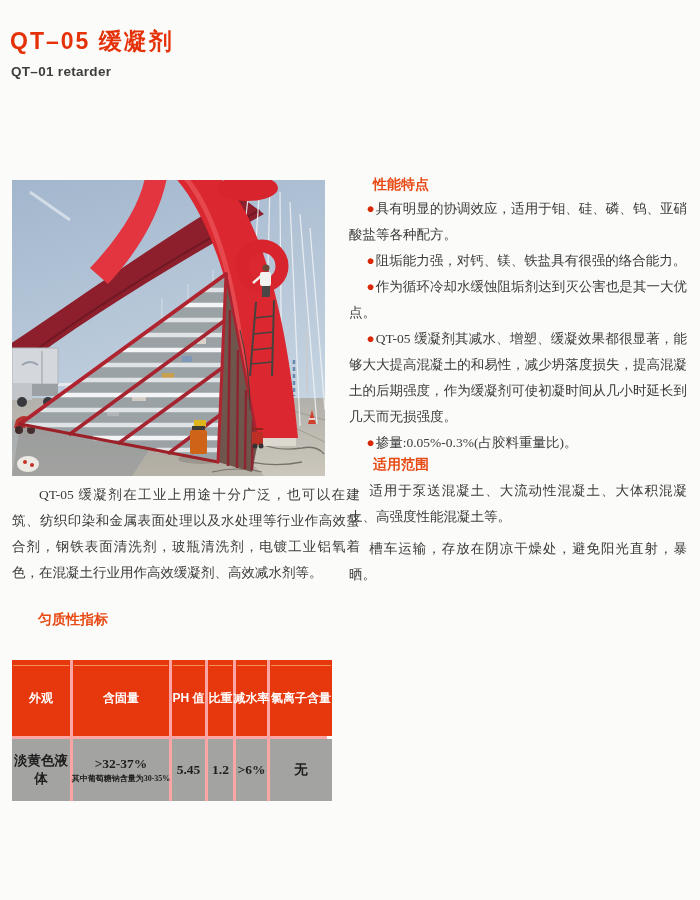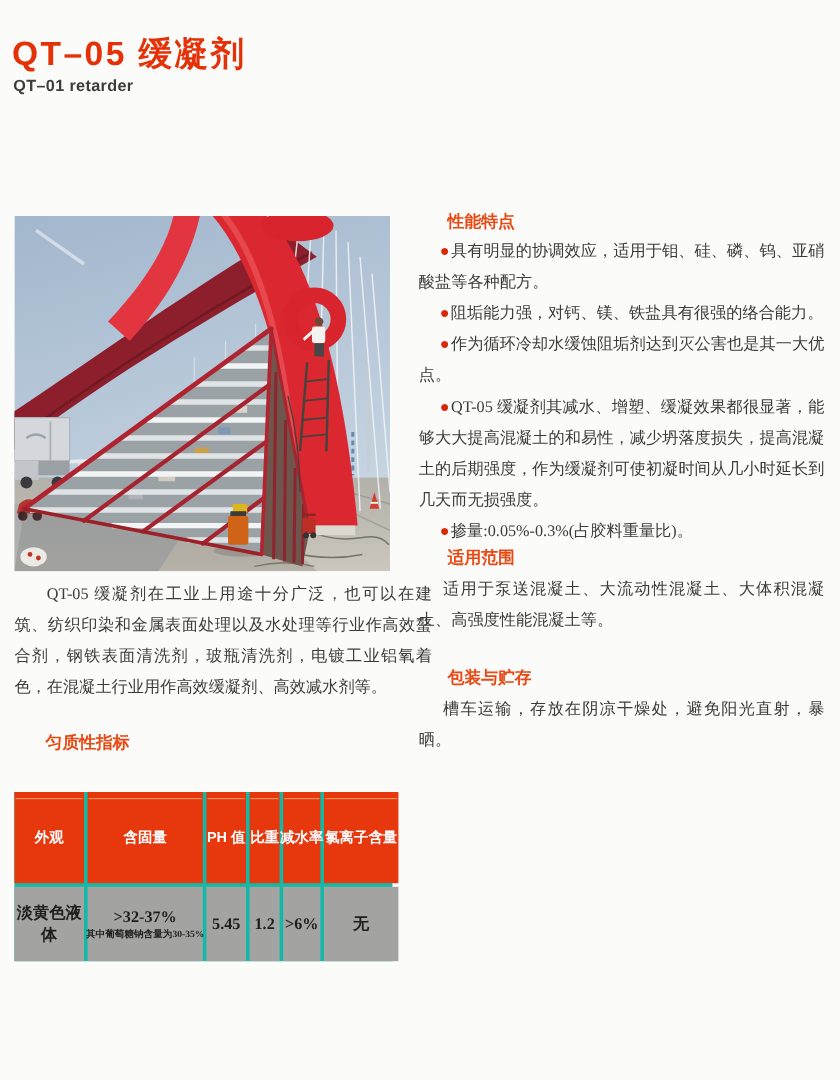--- a/index.html
+++ b/index.html
@@ -6,21 +6,21 @@
   body{
     width:700px;height:900px;
     background:#fbfbf9;
     font-family:"Liberation Serif", serif;
     position:relative;overflow:hidden;
     color:#3b3b3b;
   }
   .title{
     position:absolute;left:10px;top:26px;
     font-family:"Liberation Sans", sans-serif;
-    font-size:28px;font-weight:bold;color:#e53108;letter-spacing:2px;
+    font-size:23px;font-weight:bold;color:#e53108;letter-spacing:2px;
   }
   .subtitle{
     position:absolute;left:11px;top:64px;
     font-family:"Liberation Sans", sans-serif;
     font-size:13.5px;font-weight:bold;color:#3d3d3d;letter-spacing:.3px;
   }
   .col-left{position:absolute;left:12px;top:180px;width:348px;}
   .col-right{position:absolute;left:349px;top:176px;width:338px;}
   .photo{width:313px;height:296px;display:block;}
   .sec-heading{
@@ -40,21 +40,21 @@
   .col-right p.body{text-indent:1.5em;}
   .bullets{margin-top:4px;}
   p.bullet{
     font-size:13.5px;line-height:26px;text-align:justify;
     margin:0;text-indent:1.3em;color:#3b3b3b;
   }
   .bullet-dot{color:#d92808;margin-right:1px;}
   .spec-table{
     margin-top:32px;width:315px;
     display:grid;grid-template-columns:58px 96px 33px 25px 31px 62px;
-    gap:3px;background:#14b8a6;
+    gap:3px;background:#fca5a5;
   }
   .th{
     background:#e7370c;color:#fff;height:76px;
     display:flex;align-items:center;justify-content:center;
     font-family:"Liberation Sans", sans-serif;font-weight:bold;font-size:12px;
     position:relative;white-space:nowrap;
   }
   .th::before{
     content:"";position:absolute;left:1px;right:1px;top:5px;height:1px;
     background:rgba(255,235,170,.5);
@@ -261,15 +261,14 @@
     <p class="bullet"><span class="bullet-dot">●</span><span>具有明显的协调效应，适用于钼、硅、磷、钨、亚硝酸盐等各种配方。</span></p>
     <p class="bullet"><span class="bullet-dot">●</span><span>阻垢能力强，对钙、镁、铁盐具有很强的络合能力。</span></p>
     <p class="bullet"><span class="bullet-dot">●</span><span>作为循环冷却水缓蚀阻垢剂达到灭公害也是其一大优点。</span></p>
     <p class="bullet"><span class="bullet-dot">●</span><span>QT-05 缓凝剂其减水、增塑、缓凝效果都很显著，能够大大提高混凝土的和易性，减少坍落度损失，提高混凝土的后期强度，作为缓凝剂可使初凝时间从几小时延长到几天而无损强度。</span></p>
     <p class="bullet"><span class="bullet-dot">●</span><span>掺量:0.05%-0.3%(占胶料重量比)。</span></p>
   </div>
 
   <h3 class="sec-heading heading-application">适用范围</h3>
   <p class="body">适用于泵送混凝土、大流动性混凝土、大体积混凝土、高强度性能混凝土等。</p>
 
-  <h3 class="sec-heading heading-packaging">包装与贮存</h3>
   <p class="body">槽车运输，存放在阴凉干燥处，避免阳光直射，暴晒。</p>
 </div>
 
 </body></html>

